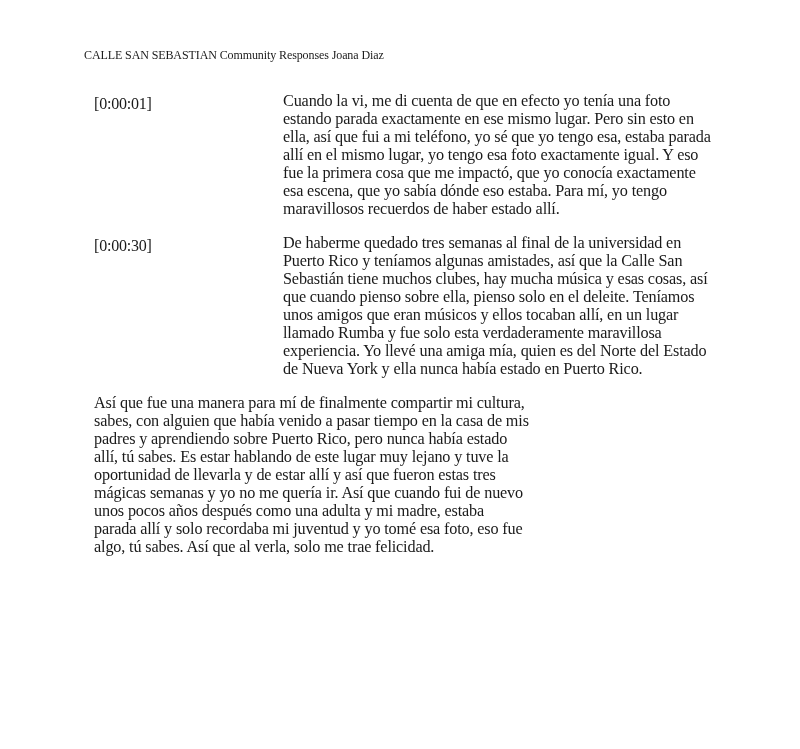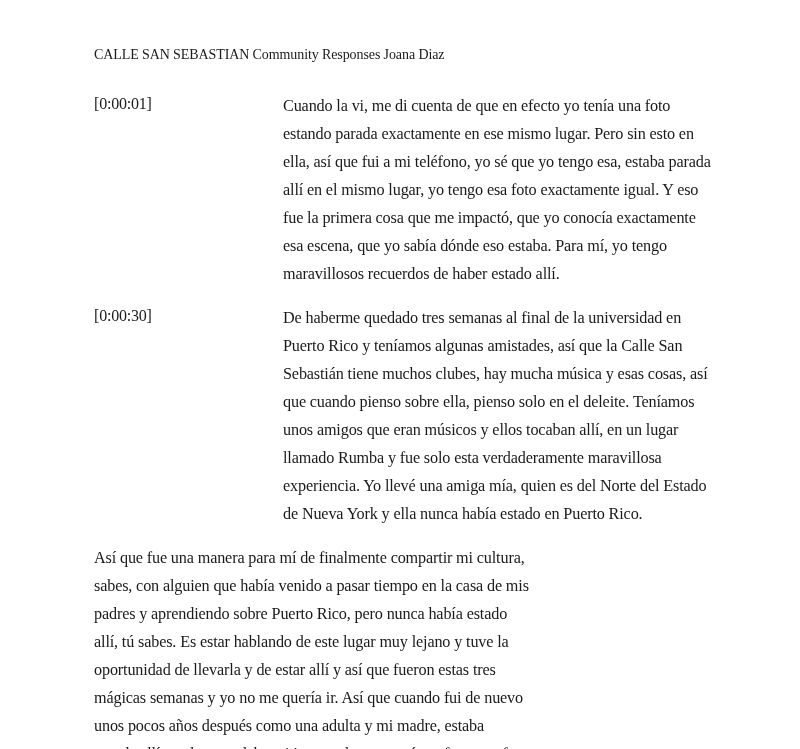--- a/index.html
+++ b/index.html
@@ -10,23 +10,23 @@
     body {
       width: 800px;
       height: 749px;
       position: relative;
       overflow: hidden;
       font-family: "Liberation Serif", "DejaVu Serif", serif;
       color: #1a1a1a;
     }
     .page-header {
       position: absolute;
-      left: 94px;
+      left: 84px;
       top: 45px;
-      font-size: 14px;
+      font-size: 12px;
       line-height: 20px;
       letter-spacing: -0.1px;
       white-space: nowrap;
     }
     .entries {
       position: absolute;
       left: 94px;
       top: 92px;
       width: 640px;
     }
@@ -37,21 +37,21 @@
     .timestamp {
       width: 189px;
       flex: 0 0 189px;
       font-size: 16px;
       line-height: 24px;
       letter-spacing: -0.2px;
     }
     .entry-text {
       width: 436px;
       font-size: 16.2px;
-      line-height: 28px;
+      line-height: 18px;
       letter-spacing: -0.15px;
       margin: 0;
     }
   </style>
 </head>
 <body>
 
 <div class="page-header">CALLE SAN SEBASTIAN Community Responses Joana Diaz</div>
 
 <div class="entries">

